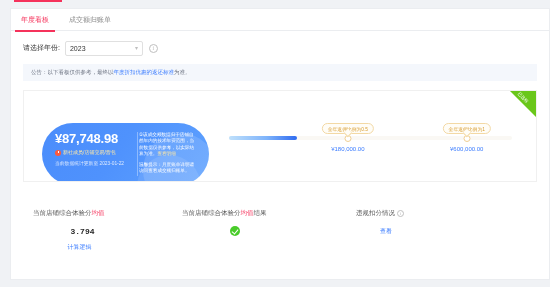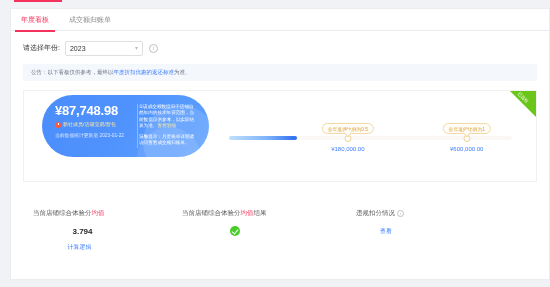--- a/index.html
+++ b/index.html
@@ -100,21 +100,21 @@
   .ribbon-label {
     position: absolute; top: 4px; right: 1px;
     width: 24px; text-align: center;
     font-size: 4.5px; color: #fff;
     transform: rotate(45deg); transform-origin: center;
     white-space: nowrap; letter-spacing: -0.2px;
   }
 
   
   .blue-pill {
-    position: absolute; left: 18px; top: 4px;
+    position: absolute; left: 18px; top: 32px;
     width: 167px; height: 62px;
     border-radius: 31px;
     background: linear-gradient(125deg, #4b8dfb 0%, #4f92fd 45%, #5fa2fe 100%);
     overflow: hidden;
     display: flex;
   }
   .pill-sheen {
     position: absolute; right: -8px; bottom: -22px;
     width: 74px; height: 74px;
     background: rgba(255,255,255,0.13);
@@ -216,21 +216,21 @@
     transform: translateX(-50%);
     font-size: 6px; color: #3b7cff; white-space: nowrap;
   }
 
   
   .metrics {
     position: absolute; left: 12px; right: 12px; top: 200px;
     display: flex;
   }
   .metric { position: relative; }
-  .m1 { width: 155px; padding-left: 10px; }
+  .m1 { width: 155px; padding-left: 10px; font-family: Liberation Mono, monospace; }
   .m2 { width: 130px; padding-left: 4px; }
   .m3 { width: 140px; padding-left: 4px; }
   .m4 { width: 90px; padding-left: 4px; text-align: right; padding-right: 4px; }
 
   .metric-title {
     font-size: 6.5px; color: #595959; white-space: nowrap;
   }
   .metric-title .accent { color: #f5325b; }
   .metric-value {
     margin-top: 9px; font-size: 8px; color: #262626; font-weight: bold;

